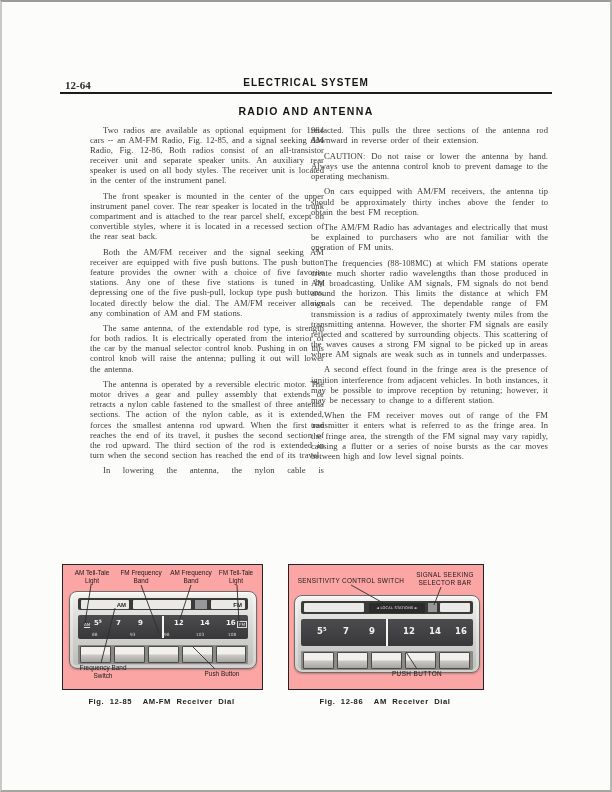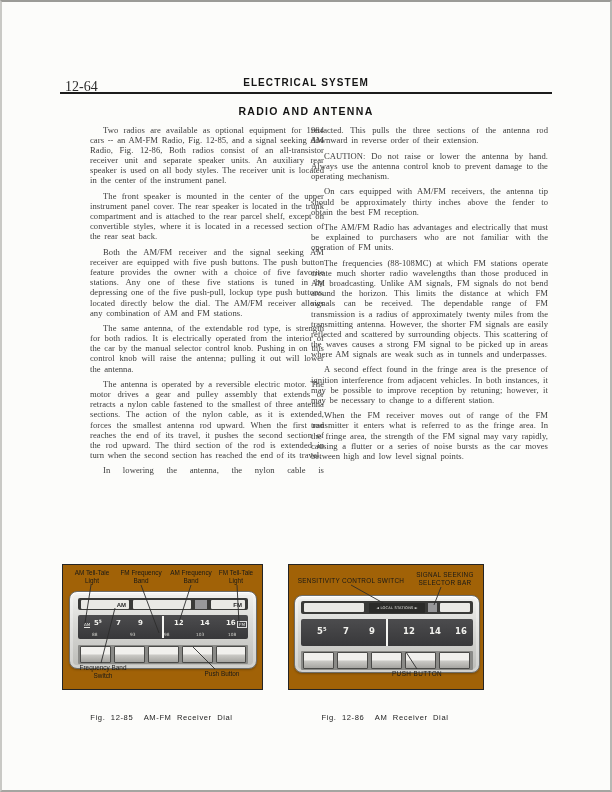--- a/index.html
+++ b/index.html
@@ -4,44 +4,44 @@
 <style>
   html,body{margin:0;padding:0;background:#e9e9e6;}
   .page{
     position:relative;width:612px;height:792px;box-sizing:border-box;
     background:#fcfcfa;overflow:hidden;
     border-top:2px solid #9b9b97;border-bottom:2px solid #a5a5a1;
     border-left:2px solid #c9c9c5;border-right:2px solid #b7b7b3;
     font-family:"Liberation Serif",serif;color:#3b3b3b;
   }
   
-  .pageno{position:absolute;left:63px;top:77px;font-size:14px;color:#2c2c2c;}
+  .pageno{position:absolute;left:63px;top:77px;font-size:11px;color:#2c2c2c;font-weight:bold;}
   .running-head{position:absolute;left:0;top:75px;width:100%;text-align:center;
     font-family:"Liberation Sans",sans-serif;font-weight:bold;font-size:10px;
     letter-spacing:1.1px;color:#161616;}
   .head-rule{position:absolute;left:58px;top:90px;width:492px;height:2px;background:#1c1c1c;}
   .section-title{position:absolute;left:0;top:103px;width:100%;text-align:center;
     font-family:"Liberation Sans",sans-serif;font-weight:bold;font-size:10.5px;
     letter-spacing:1.3px;color:#131313;}
   
   .col{position:absolute;top:123px;}
   .col-left{left:62px;width:234px;margin-left:26px;}
   .col-right{left:309px;width:237px;}
   .col p{margin:0 0 5.5px 0;font-size:8.6px;line-height:10.1px;text-align:justify;
     text-indent:13px;word-spacing:1.4px;letter-spacing:.05px;}
   .col p.noindent{text-indent:0;}
   .col p.cont{text-align-last:justify;}
   .subhead{font-family:"Liberation Sans",sans-serif;font-weight:bold;font-size:8.8px;
     color:#141414;margin:7px 0 6px 0;letter-spacing:.2px;}
   
-  .figbox{position:absolute;top:562px;height:124px;border:1.2px solid #242424;background:#a16207;}
+  .figbox{position:absolute;top:562px;height:124px;border:1.2px solid #242424;background:#fca5a5;}
   .fig85{left:60px;width:199px;}
   .fig86{left:286px;width:194px;}
   .caption{position:absolute;top:695px;text-align:center;font-family:"Liberation Sans",sans-serif;
-    font-weight:normal;font-size:7.6px;letter-spacing:.6px;color:#222;white-space:pre;margin-top:16px;}
+    font-weight:bold;font-size:7.6px;letter-spacing:.6px;color:#222;white-space:pre;}
   .cap85{left:60px;width:199px;}
   .cap86{left:286px;width:194px;}
   .callout{position:absolute;font-family:"Liberation Sans",sans-serif;font-size:6.4px;
     line-height:7.6px;text-align:center;color:#181818;z-index:3;}
   .leader{position:absolute;left:0;top:0;z-index:2;}
   
   .radio{position:absolute;border-radius:8px;z-index:1;
     background:linear-gradient(180deg,#f1f1ee 0%,#dbdbd8 38%,#bcbcb8 100%);
     border:1px solid #6d6d6a;
     box-shadow:inset 0 1px 0 #ffffff,inset 0 0 0 3px rgba(255,255,255,.3),0 1px 2px rgba(0,0,0,.25);}

